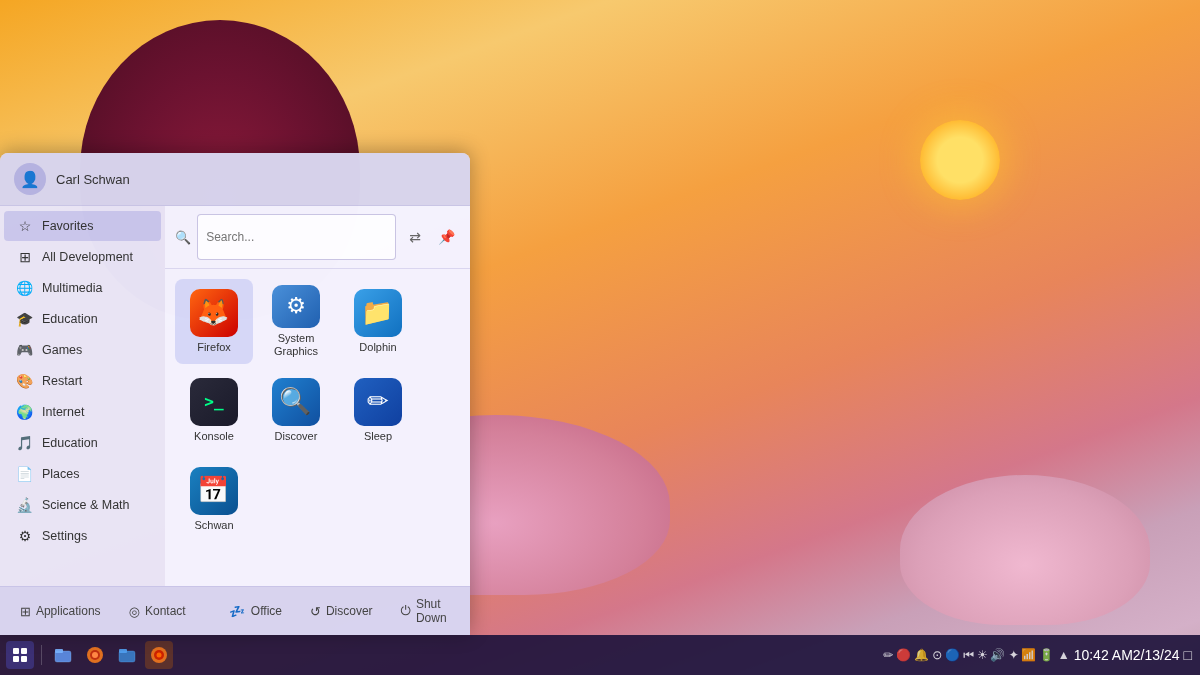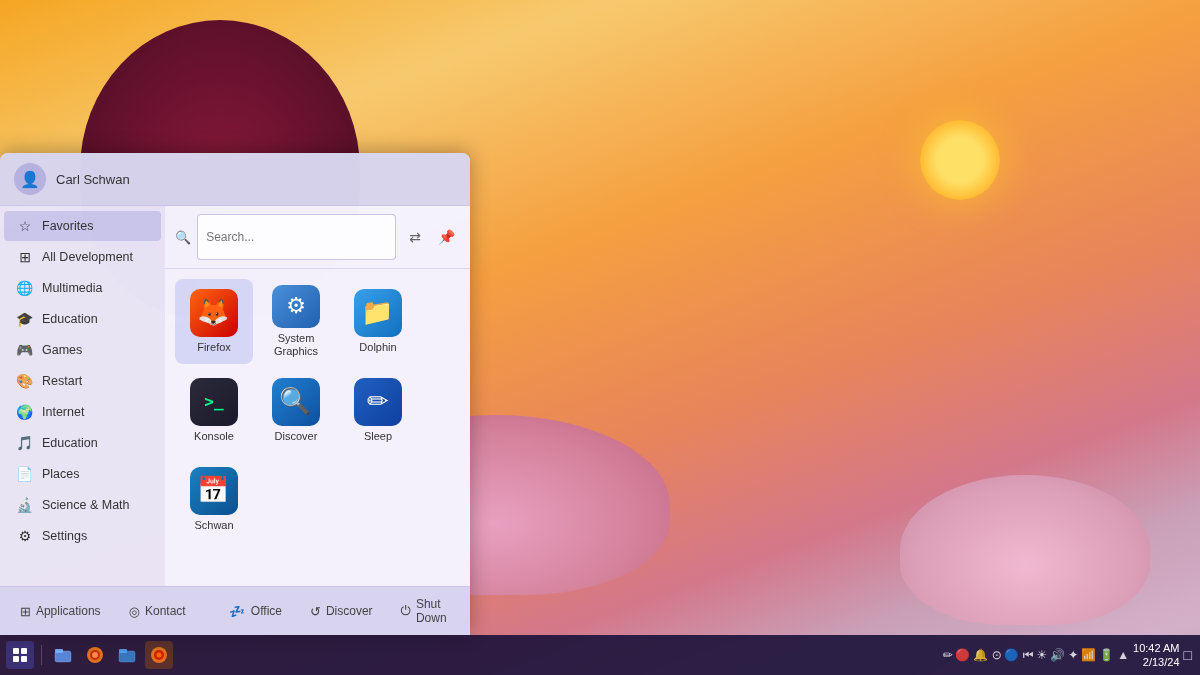--- a/index.html
+++ b/index.html
@@ -107,23 +107,23 @@
       margin-left: auto;
       display: flex;
       align-items: center;
       padding: 0 8px;
       gap: 4px;
       color: white;
       font-size: 11px;
     }
     .taskbar-clock {
       display: flex;
-      flex-direction: column;
+      flex-direction: row;
       align-items: flex-end;
-      font-size: 11px;
+      font-size: 14px;
       color: white;
       line-height: 1.3;
     }
     .taskbar-icons {
       display: flex;
       align-items: center;
       gap: 3px;
     }
     .tray-icon {
       font-size: 12px;

